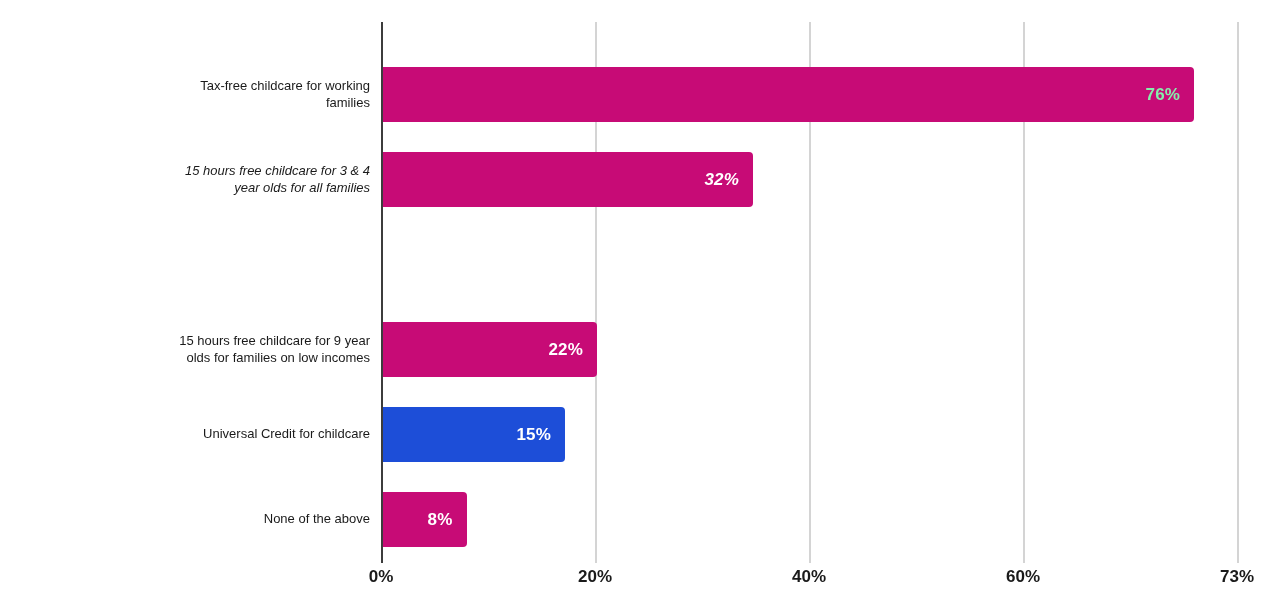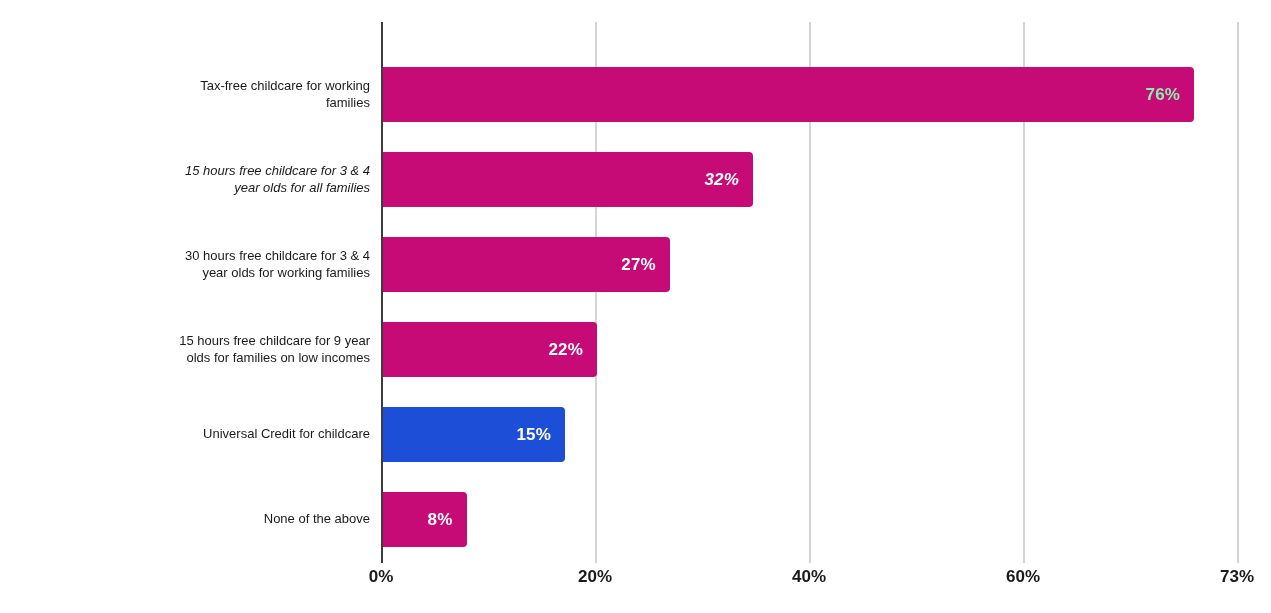--- a/index.html
+++ b/index.html
@@ -145,29 +145,20 @@
         </div>
         <div class="row" style="top: 115px; font-style: italic;">
           <div class="cat-label" style="color: rgb(26, 26, 26);">15 hours free childcare for 3 &amp; 4
 year olds for all families</div>
           <div class="bar-wrap">
             <div class="bar" title="15 hours free childcare for 3 &amp; 4 year olds for all families: 32%" style="width: 372px; background: rgb(199, 11, 118);">
               <span class="bar-value" style="color: rgb(255, 255, 255);">32%</span>
             </div>
           </div>
         </div>
-        <div class="row" style="top: 200px;">
-          <div class="cat-label" style="color: rgb(26, 26, 26);">30 hours free childcare for 3 &amp; 4
-year olds for working families</div>
-          <div class="bar-wrap">
-            <div class="bar" title="30 hours free childcare for 3 &amp; 4 year olds for working families: 27%" style="width: 288.9px; background: rgb(199, 11, 118);">
-              <span class="bar-value" style="color: rgb(255, 255, 255);">27%</span>
-            </div>
-          </div>
-        </div>
         <div class="row" style="top: 285px;">
           <div class="cat-label" style="color: rgb(26, 26, 26);">15 hours free childcare for 9 year
 olds for families on low incomes</div>
           <div class="bar-wrap">
             <div class="bar" title="15 hours free childcare for 2 year olds for families on low incomes: 22%" style="width: 216px; background: rgb(199, 11, 118);">
               <span class="bar-value" style="color: rgb(255, 255, 255);">22%</span>
             </div>
           </div>
         </div>
         <div class="row" style="top: 370px;">

